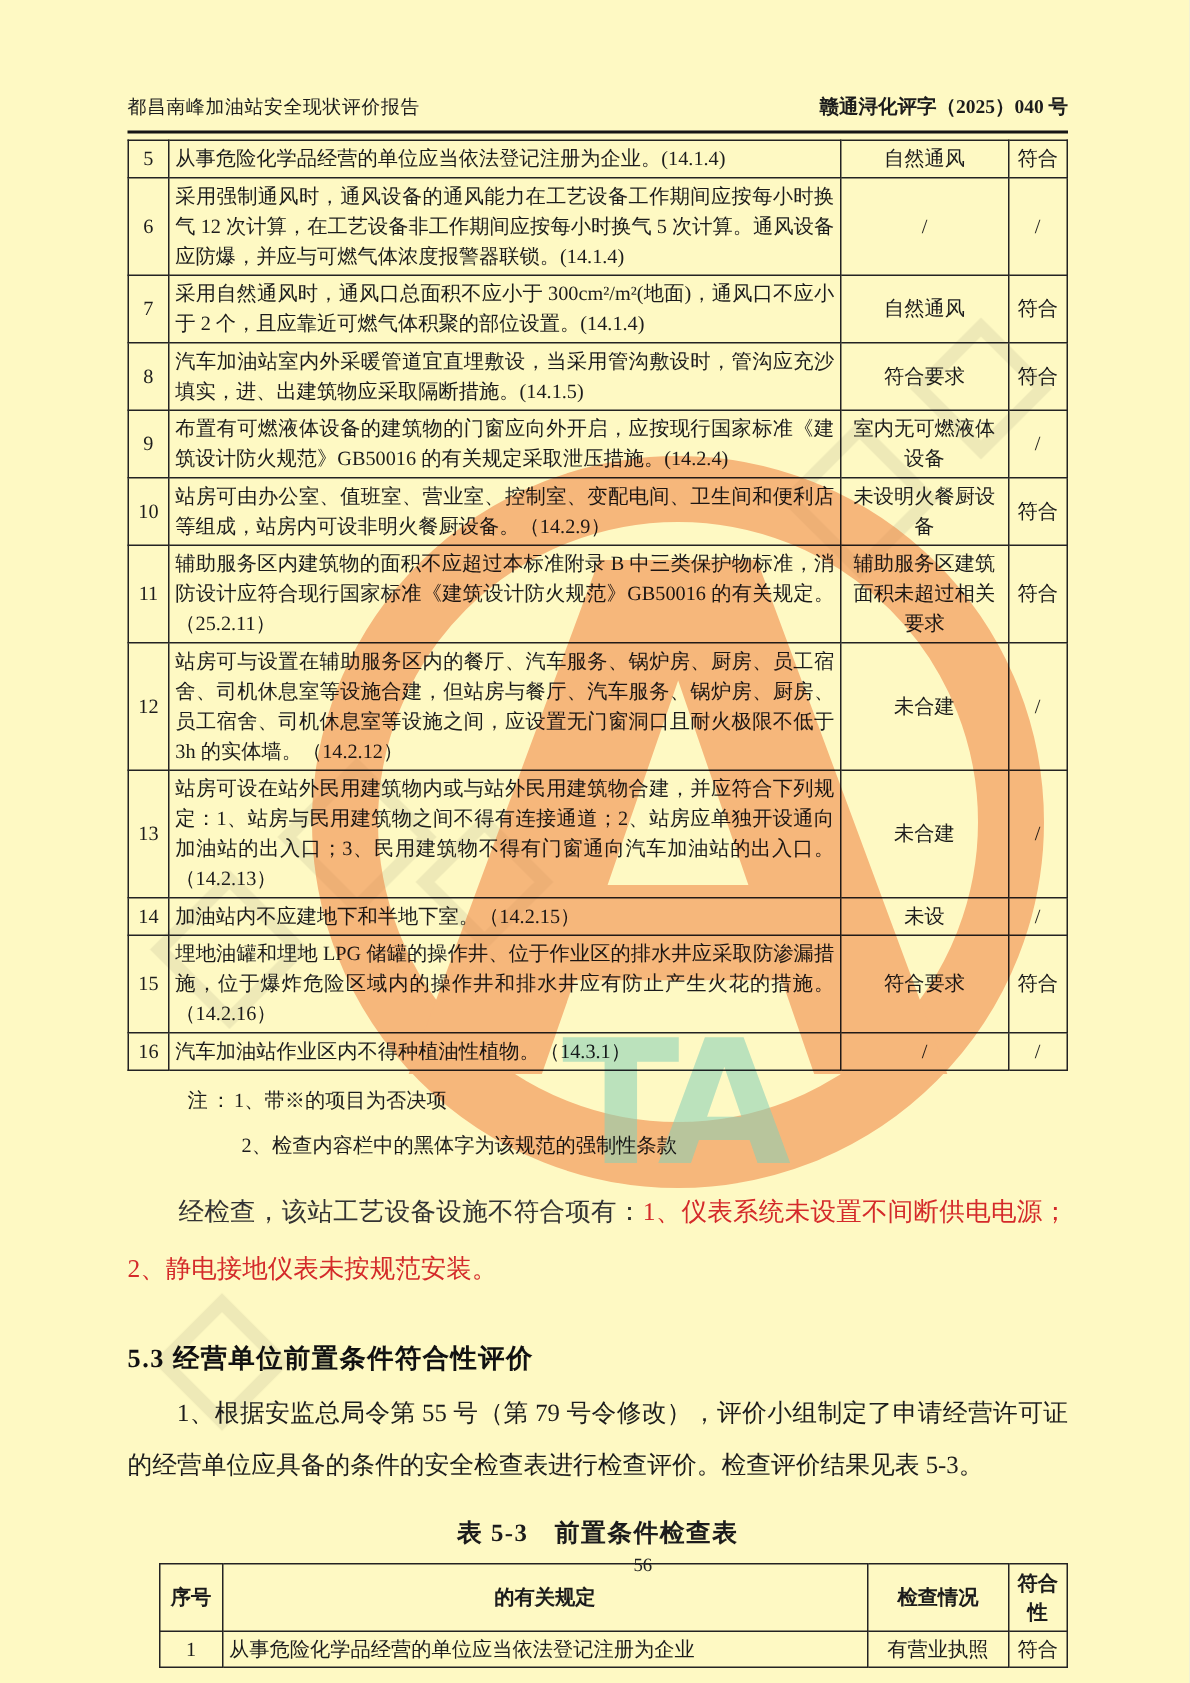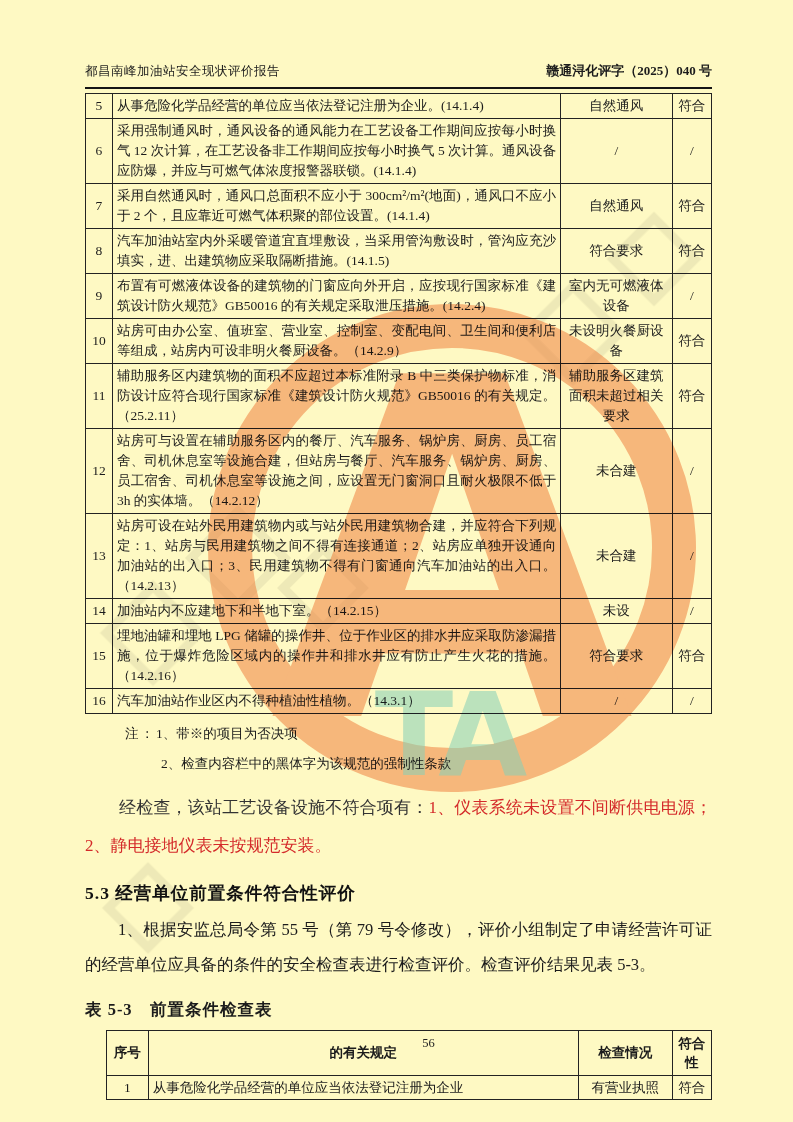--- a/index.html
+++ b/index.html
@@ -38,31 +38,31 @@
 
   
   .summary{
     margin:14px 0 0 0; font-size:17px; line-height:2.25;
     text-indent:2em; text-align:justify; color:#333;
   }
   .summary .red{color:#d42a2a;}
 
   
   .sec-heading{
-    margin:16px 0 0 0; font-size:17.5px; font-weight:bold; color:#111;
+    margin:28px 0 0 0; font-size:17.5px; font-weight:bold; color:#111;
     letter-spacing:1px;
   }
   .sec-para{
     margin:8px 0 0 0; font-size:16.5px; line-height:2.1;
     text-indent:2em; text-align:justify;
   }
 
   
   .pre-title{
-    margin:16px 0 9px 0; text-align:left; font-weight:bold; font-size:16.5px;
+    margin:16px 0 9px 0; text-align:center; font-weight:bold; font-size:16.5px;
     letter-spacing:1px;
   }
   table.pretable{
     width:606px; margin-left:21px; border-collapse:collapse;
     font-size:13.5px; line-height:19px; table-layout:fixed;
   }
   table.pretable th, table.pretable td{
     border:1.6px solid #232323; padding:2px 4px; vertical-align:middle;
   }
   table.pretable th{font-weight:bold; text-align:center;}

